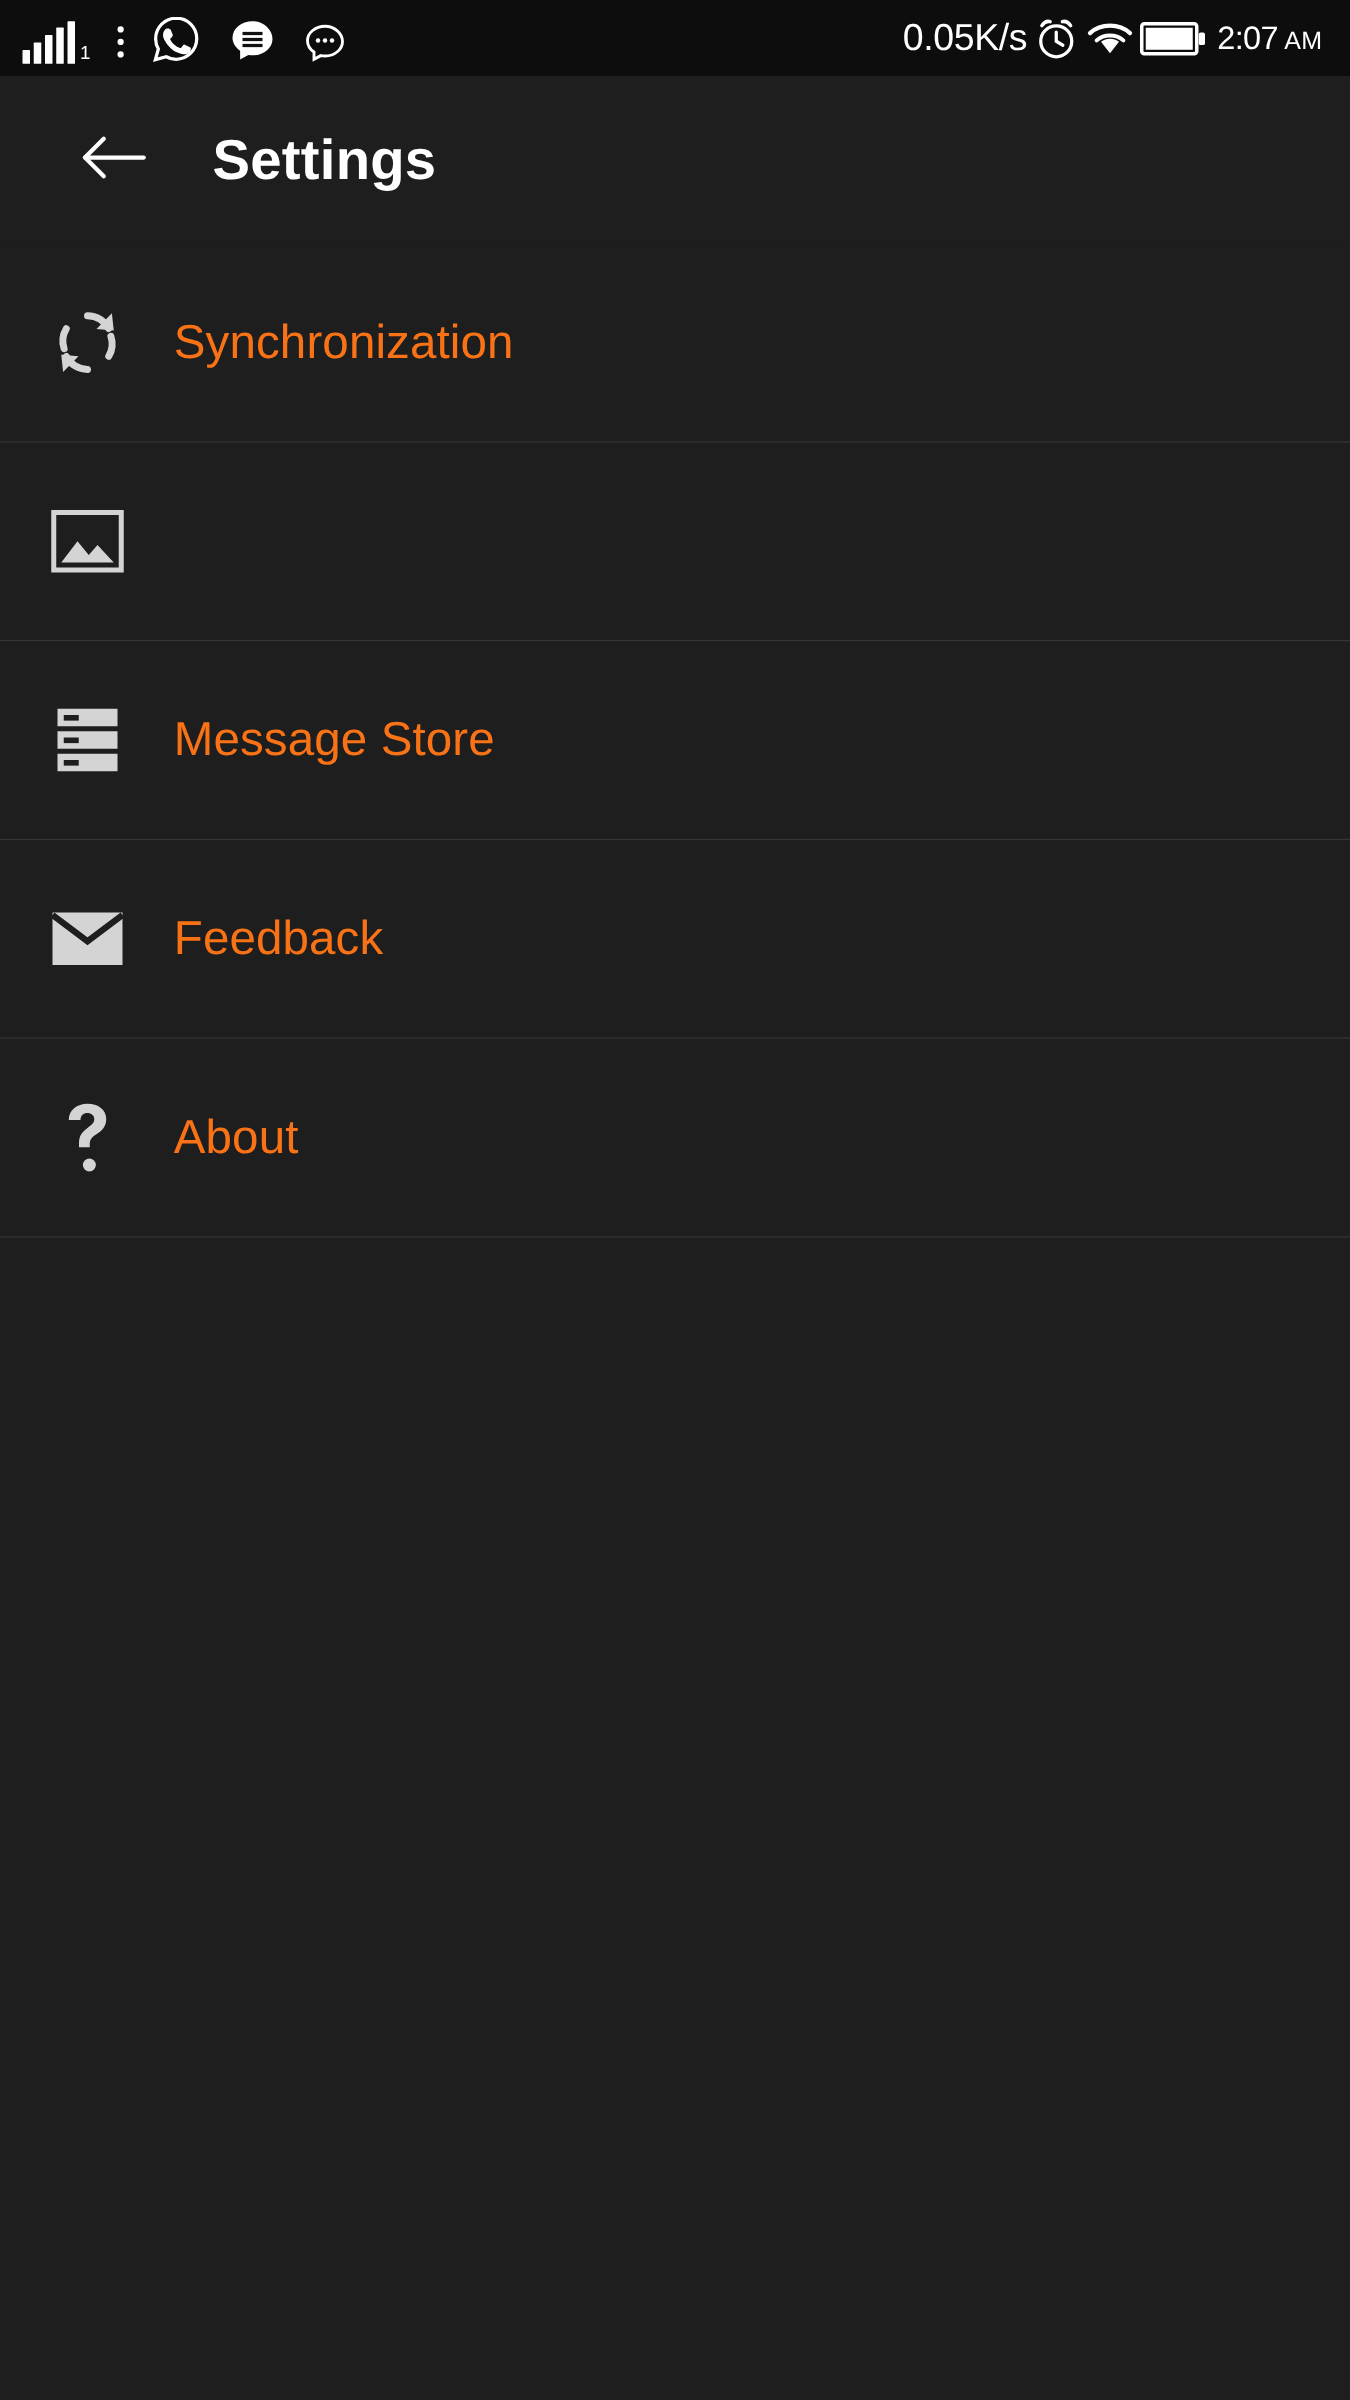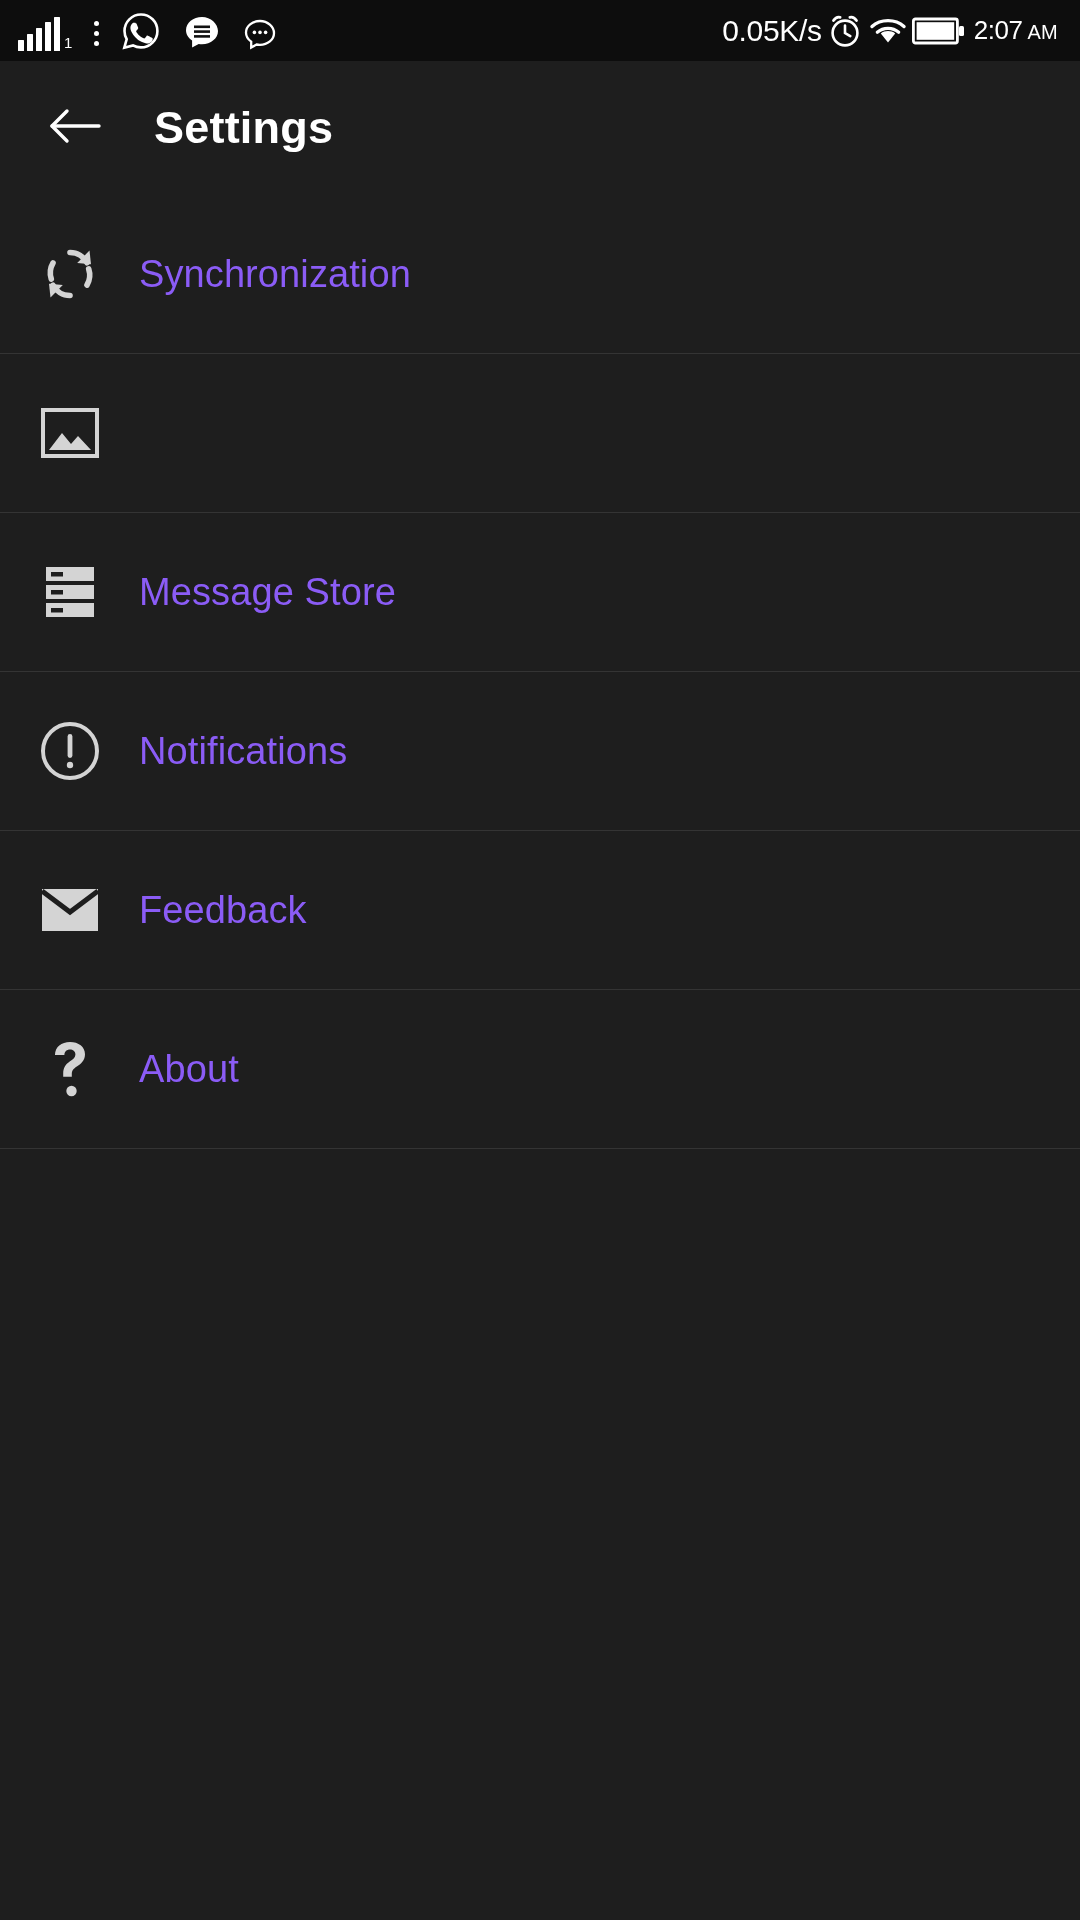--- a/index.html
+++ b/index.html
@@ -39,21 +39,21 @@
 
   .netspeed{ font-size:30px; letter-spacing:-0.3px; }
   .clock{ font-size:26px; letter-spacing:-0.5px; }
   .ampm{ font-size:20px; margin-left:5px; letter-spacing:0.3px; }
   .time-wrap{ display:flex; align-items:baseline; margin-left:4px; }
 
   
   .appbar{
     height:134px;
     display:flex; align-items:center;
-    padding-left:44px;
+    padding-left:60px;
     background:#1e1e1e;
   }
   .back-btn{ width:62px; height:62px; display:flex; align-items:center; justify-content:center; cursor:pointer; }
   .title{
     color:#ffffff;
     font-size:45px;
     font-weight:bold;
     margin-left:48px;
     letter-spacing:0.2px;
   }
@@ -66,21 +66,21 @@
     border-bottom:1px solid #343434;
     cursor:pointer;
     position:relative;
   }
   .row-icon{
     width:139px;
     min-width:139px;
     display:flex; align-items:center; justify-content:center;
   }
   .row-label{
-    color:#8b5cf6;
+    color:#f97316;
     font-size:38px;
     letter-spacing:0.1px;
   }
   .spacer{ flex:1; background:#1e1e1e; }
 </style>
 </head>
 <body>
 
 <div class="statusbar">
   <div class="sb-left">
@@ -205,30 +205,20 @@
         <rect x="6" y="22" width="48" height="14" fill="#d4d4d4"></rect>
         <rect x="6" y="40" width="48" height="14" fill="#d4d4d4"></rect>
         <rect x="11" y="9" width="12" height="4.5" fill="#1e1e1e"></rect>
         <rect x="11" y="27" width="12" height="4.5" fill="#1e1e1e"></rect>
         <rect x="11" y="45" width="12" height="4.5" fill="#1e1e1e"></rect>
       </svg>
     </div>
     <div class="row-label">Message Store</div>
   </div>
 
-  <div class="row">
-    <div class="row-icon">
-      <svg width="64" height="64" viewBox="0 0 64 64">
-        <circle cx="32" cy="32" r="27" fill="none" stroke="#d4d4d4" stroke-width="4"></circle>
-        <rect x="29.6" y="15" width="4.8" height="24" rx="2.4" fill="#d4d4d4"></rect>
-        <circle cx="32" cy="46" r="3.2" fill="#d4d4d4"></circle>
-      </svg>
-    </div>
-    <div class="row-label">Notifications</div>
-  </div>
 
   <div class="row">
     <div class="row-icon">
       <svg width="62" height="52" viewBox="0 0 62 52">
         <rect x="3" y="5" width="56" height="42" fill="#d4d4d4"></rect>
         <path d="M3 7l28 21L59 7" fill="none" stroke="#1e1e1e" stroke-width="5"></path>
       </svg>
     </div>
     <div class="row-label">Feedback</div>
   </div>

